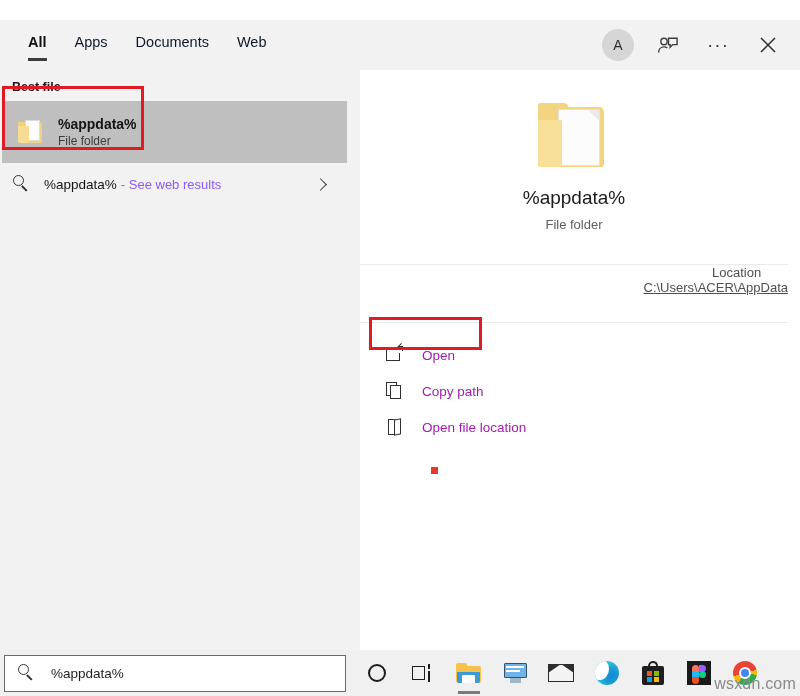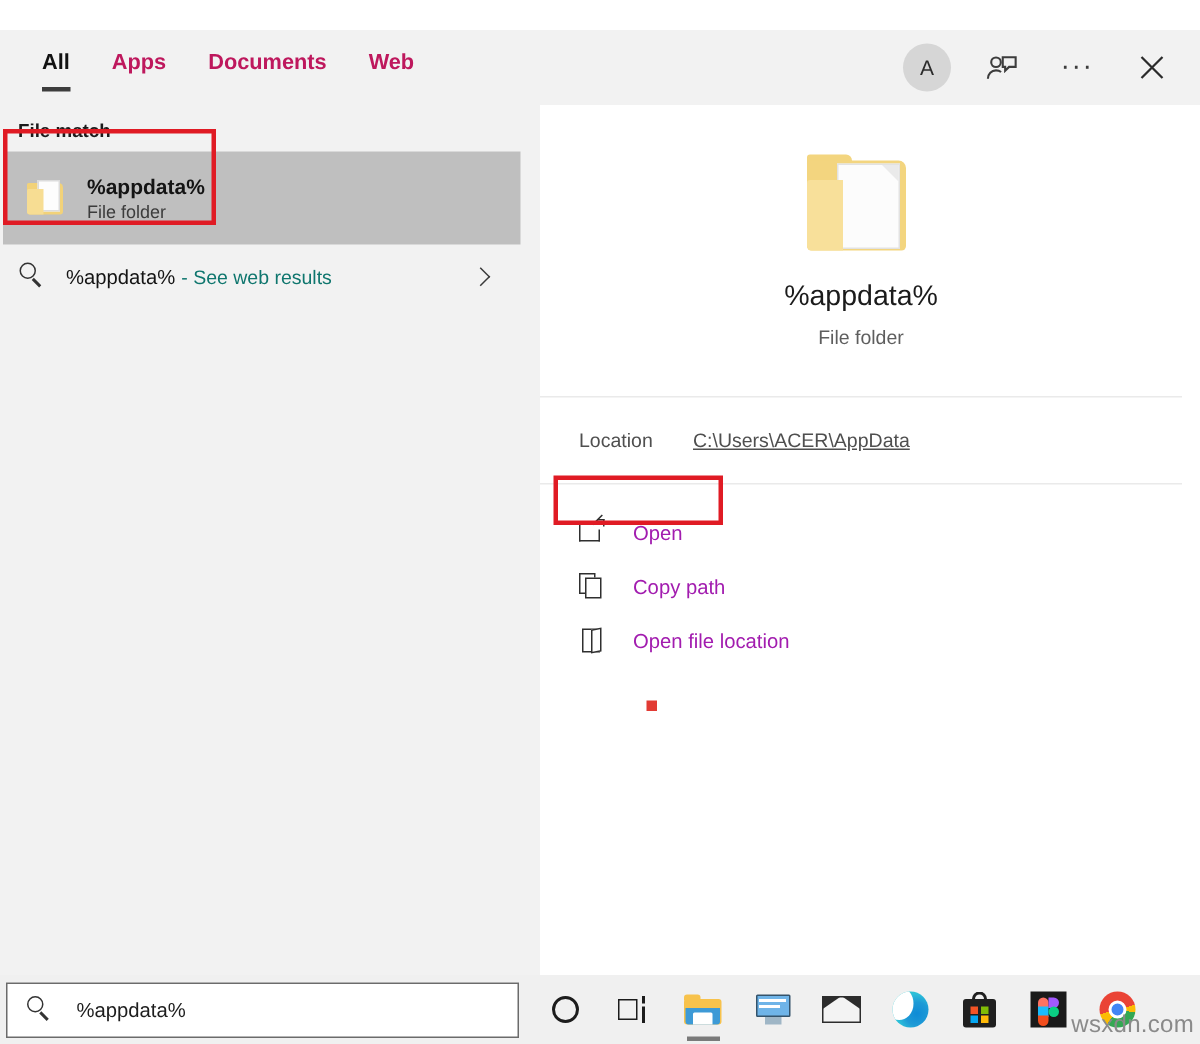--- a/index.html
+++ b/index.html
@@ -26,24 +26,23 @@
     background: #f2f2f2;
     display: flex; align-items: flex-start;
   }
   .tabs { display: flex; align-items: center; height: 44px; padding-left: 14px; }
   .tab {
     position: relative;
     padding: 0 14px;
     height: 44px;
     display: flex; align-items: center;
     font-size: 14.5px;
-    color: #be185d;
+    color: #0f172a;
     cursor: default;
     white-space: nowrap;
-    font-weight: bold;
   }
   .tab.active { color: #121212; font-weight: 600; }
   .tab.active::after {
     content: "";
     position: absolute;
     left: 14px; right: 14px; bottom: 3px;
     height: 3px;
     background: #3d3d3d;
   }
   .tab .caret {
@@ -135,21 +134,21 @@
     position: absolute; left: 1px; top: 0;
     width: 11px; height: 11px;
     border: 1.6px solid #333; border-radius: 50%;
   }
   .mag .hand {
     position: absolute; left: 10px; top: 10px;
     width: 7px; height: 1.6px; background: #333;
     transform: rotate(45deg); transform-origin: left center;
   }
   .web-q { font-size: 13.5px; color: #141414; }
-  .web-rest { font-size: 13px; color: #0f766e; margin-left: 4px; }
+  .web-rest { font-size: 13px; color: #8b5cf6; margin-left: 4px; }
   .chev-r {
     margin-left: auto; margin-right: 20px;
     width: 9px; height: 9px;
     border-top: 1.7px solid #3a3a3a;
     border-right: 1.7px solid #3a3a3a;
     transform: rotate(45deg);
   }
 
   
   .right-pane {
@@ -196,22 +195,23 @@
     position: absolute; left: 0; top: 17px;
     width: 24px; height: 47px;
     background: #f8e09a;
     border-radius: 2px 0 0 3px;
   }
   .hero-title { font-size: 19px; color: #1b1b1b; margin-bottom: 8px; }
   .hero-sub { font-size: 13px; color: #5e5e5e; }
 
   .loc-row {
     height: 58px;
-    display: flex; align-items: center;
+    display: flex; align-items: flex-end;
     border-bottom: 1px solid #eaeaea;
+    flex-direction: column;
   }
   .loc-label { width: 102px; padding-left: 26px; font-size: 13px; color: #4f4f4f; }
   .loc-link { font-size: 13px; color: #4f4f4f; text-decoration: underline; cursor: default; }
 
   .actions { padding-top: 14px; }
   .action {
     height: 36px;
     display: flex; align-items: center;
     padding-left: 26px;
     cursor: default;
@@ -397,21 +397,21 @@
         </div>
         <div class="hbtn">
           <svg width="18" height="18" viewBox="0 0 18 18">
             <path d="M2 2 L16 16 M16 2 L2 16" stroke="#2b2b2b" stroke-width="1.5" fill="none"></path>
           </svg>
         </div>
       </div>
     </div>
 
     <div class="left-col">
-      <div class="section-head">File match</div>
+      <div class="section-head">Best file</div>
 
       <div class="best-row">
         <div class="folder-sm">
           <div class="back"></div>
             <div class="sheet"></div>
             <div class="front"></div>
         </div>
         <div class="best-text">
           <div class="best-title">%appdata%</div>
           <div class="best-sub">File folder</div>

